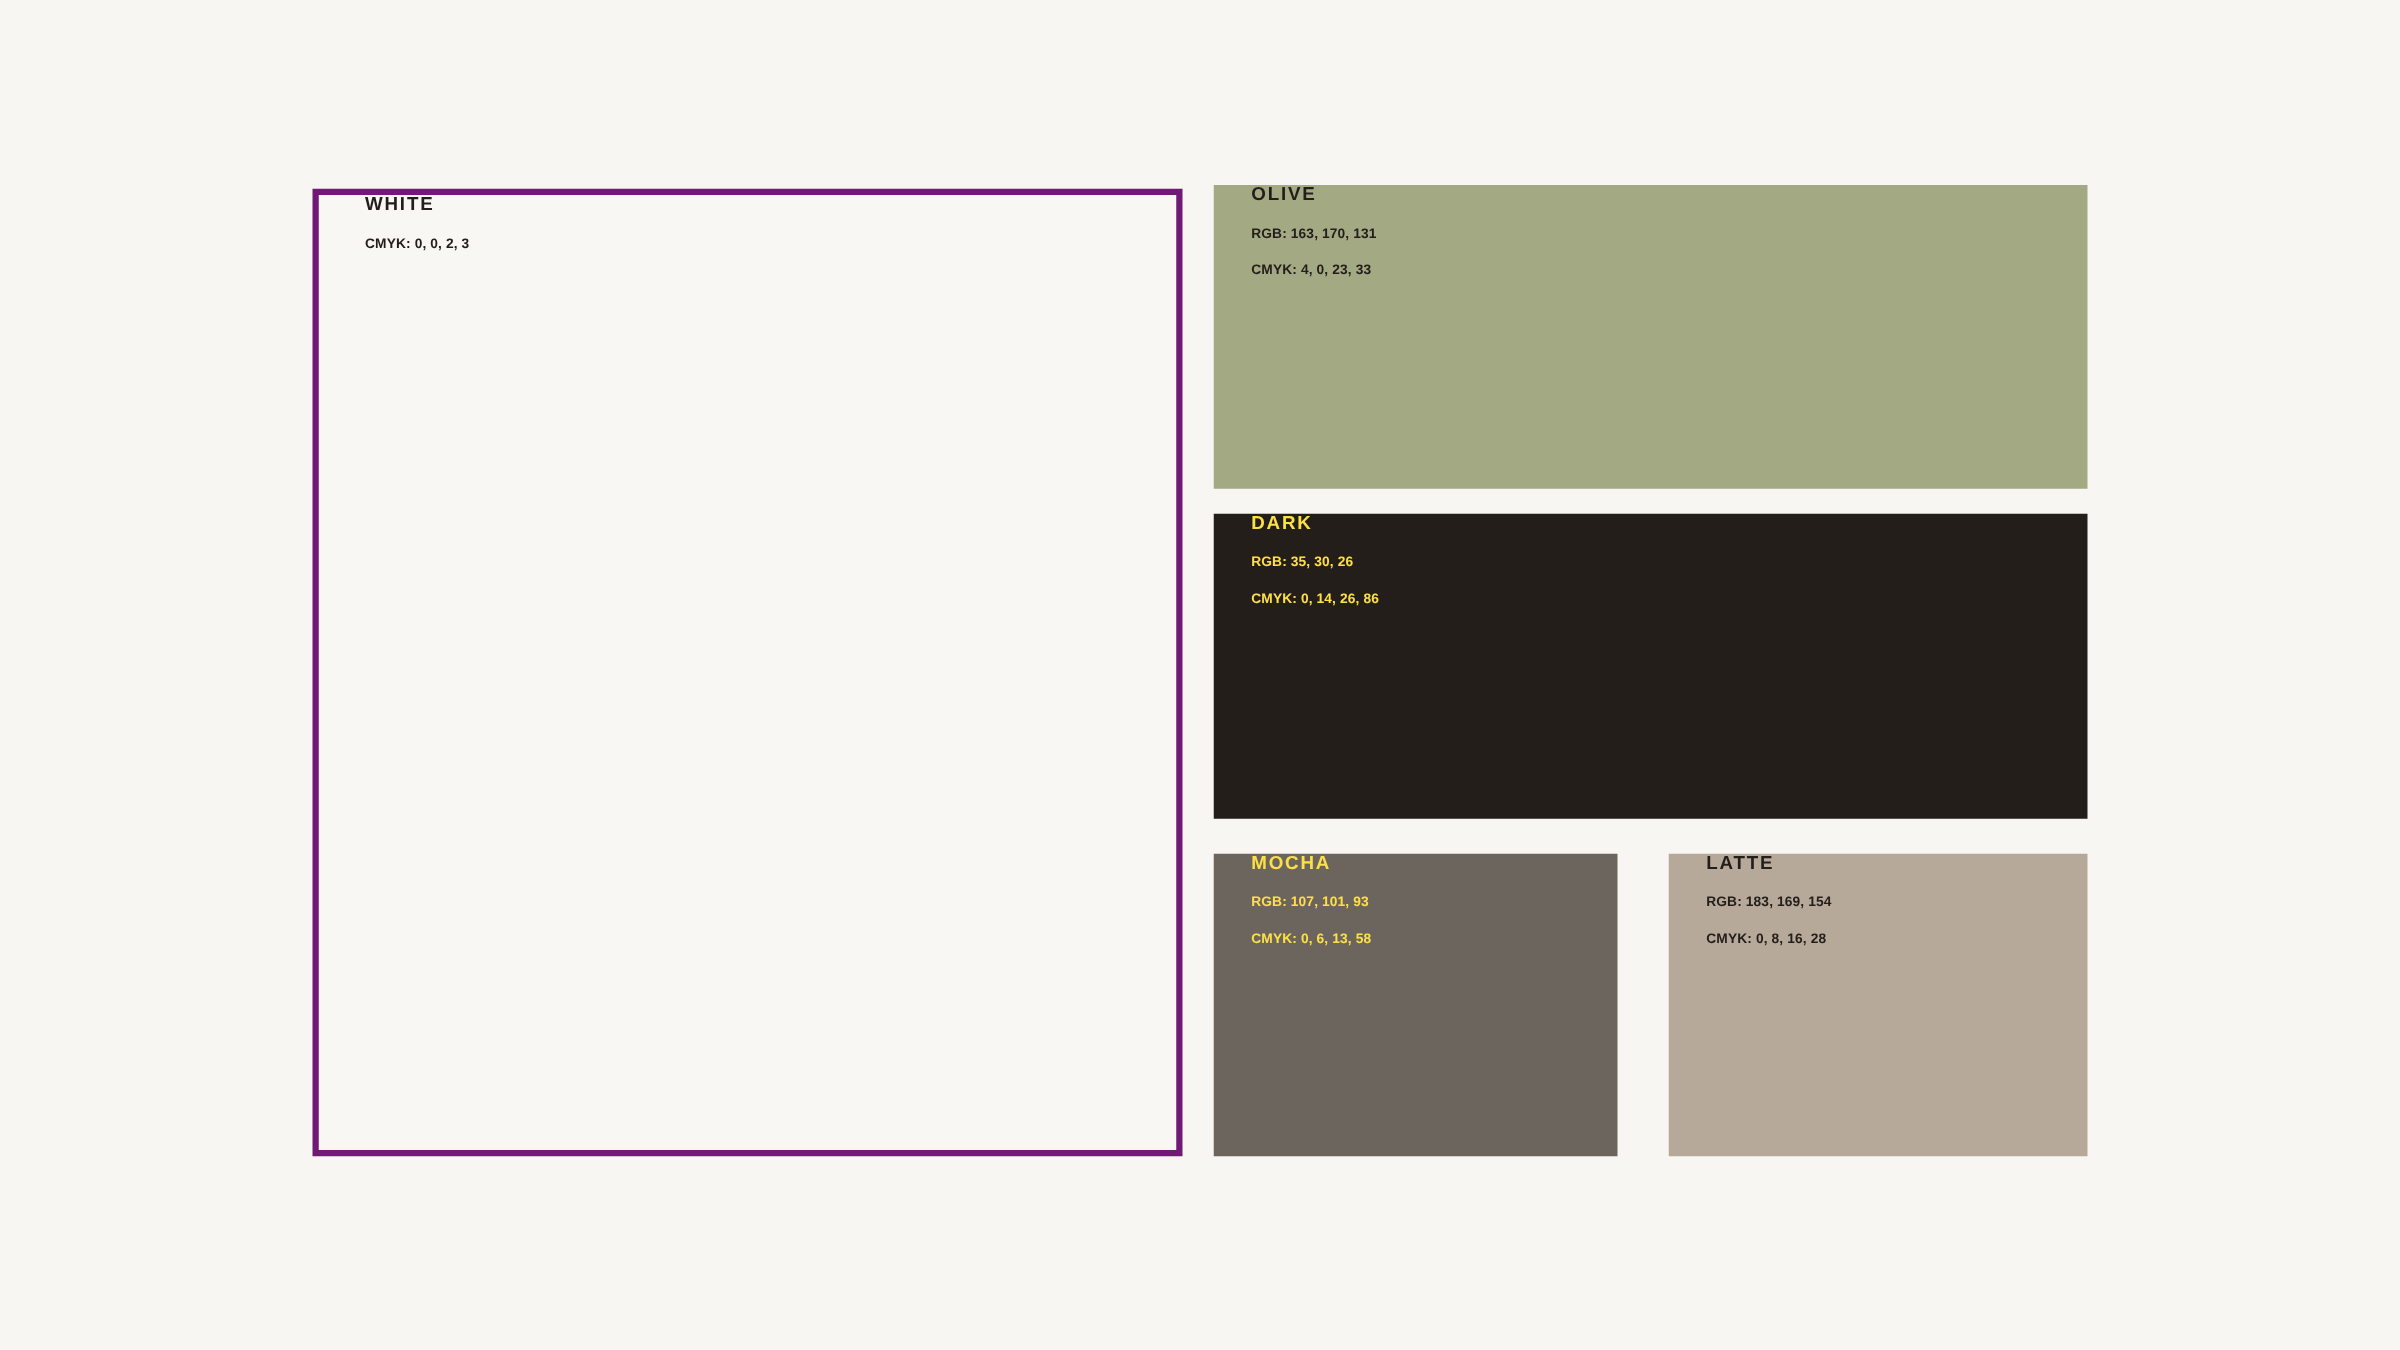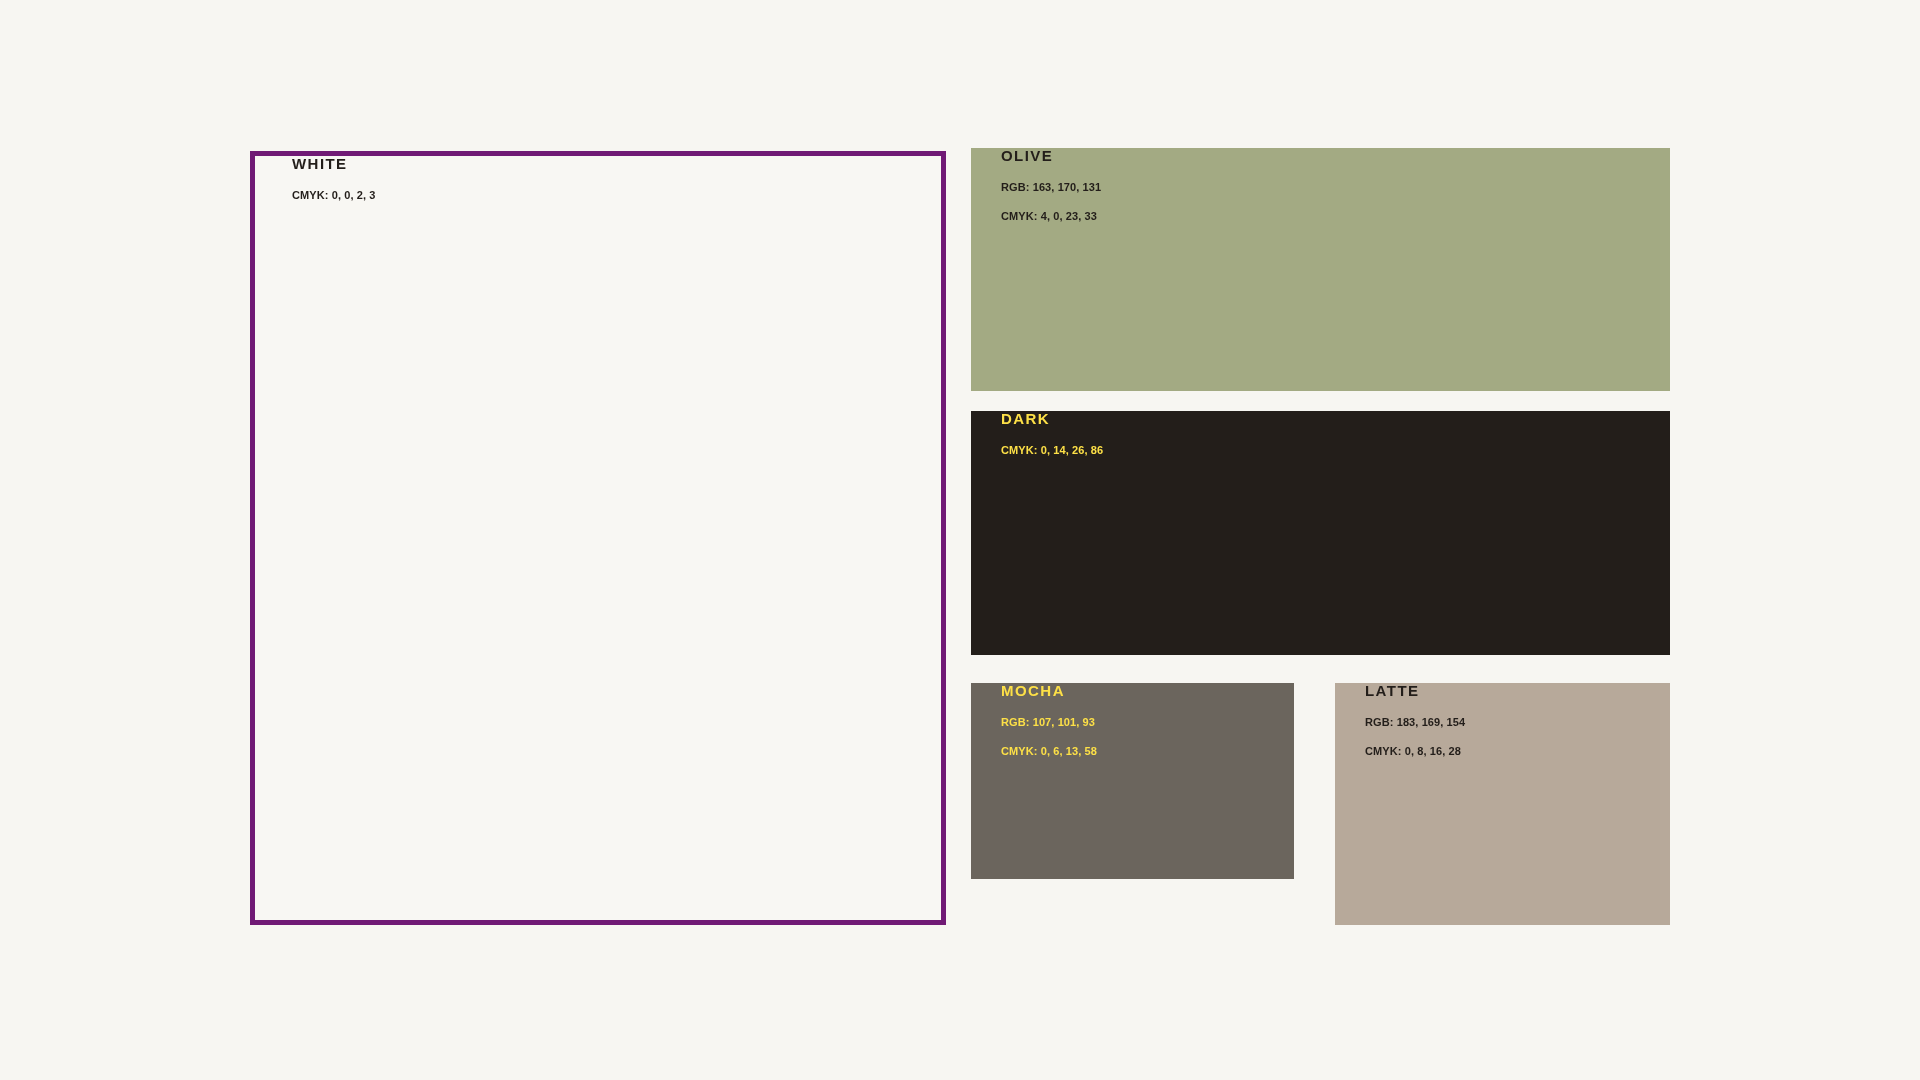--- a/index.html
+++ b/index.html
@@ -80,21 +80,21 @@
     top: 411px;
     width: 699px;
     height: 244px;
     background: #231e1a;
   }
 
   #swatch-mocha {
     left: 971px;
     top: 683px;
     width: 323px;
-    height: 196px;
+    height: 242px;
     background: #6b655d;
   }
 
   #swatch-latte {
     left: 1335px;
     top: 683px;
     width: 335px;
     height: 242px;
     background: #b7a99a;
   }
@@ -119,20 +119,21 @@
     <div class="swatch-info">
       <div class="swatch-name text-dark">OLIVE</div>
       <div class="swatch-line text-dark">RGB: 163, 170, 131</div>
       <div class="swatch-line text-dark">CMYK: 4, 0, 23, 33</div>
     </div>
   </div>
 
   <div class="swatch" id="swatch-dark">
     <div class="swatch-info">
       <div class="swatch-name text-light">DARK</div>
+      <div class="swatch-line text-light">RGB: 35, 30, 26</div>
       <div class="swatch-line text-light">CMYK: 0, 14, 26, 86</div>
     </div>
   </div>
 
   <div class="swatch" id="swatch-mocha">
     <div class="swatch-info">
       <div class="swatch-name text-light">MOCHA</div>
       <div class="swatch-line text-light">RGB: 107, 101, 93</div>
       <div class="swatch-line text-light">CMYK: 0, 6, 13, 58</div>
     </div>

